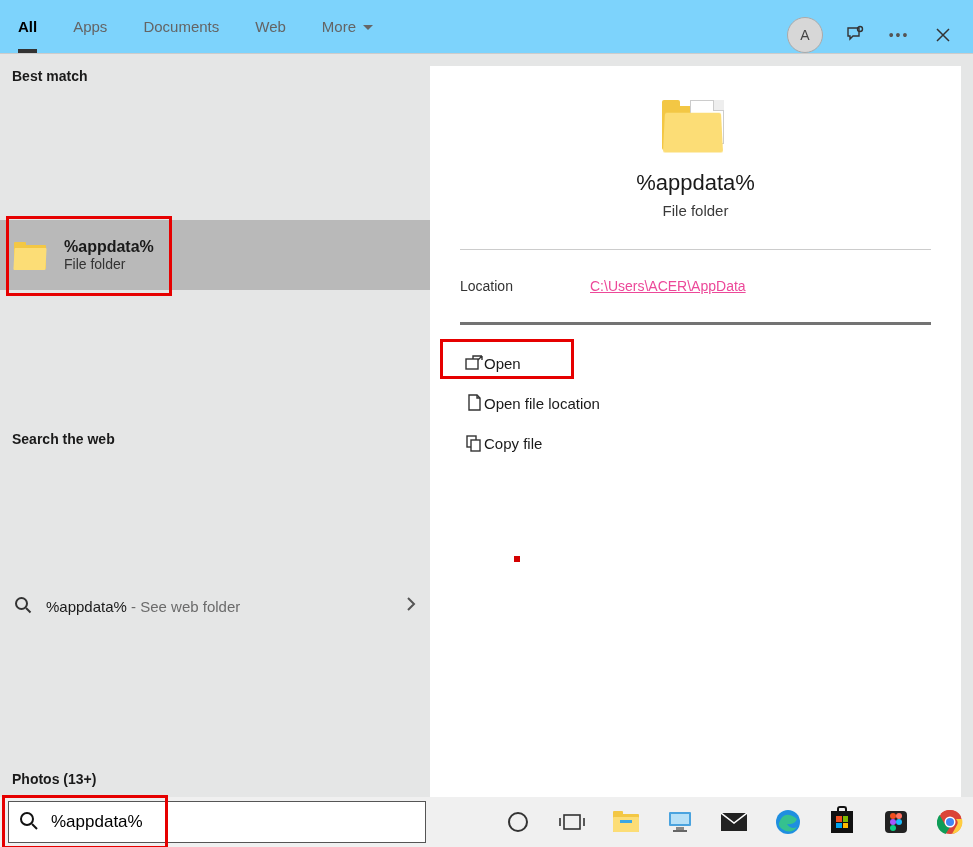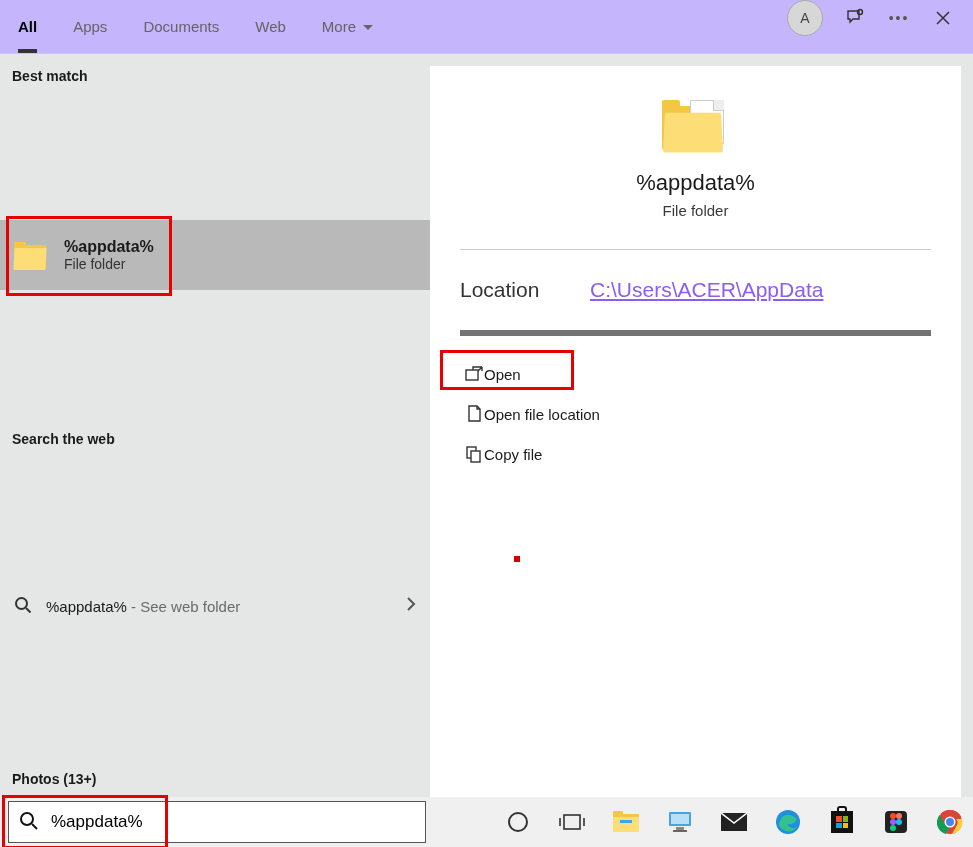--- a/index.html
+++ b/index.html
@@ -1,22 +1,22 @@
 <!DOCTYPE html>
 <html><head>
 <meta charset="utf-8">
 <style>
   * { box-sizing: border-box; }
   html, body { margin: 0; padding: 0; font-family: "Segoe UI", Arial, sans-serif; font-size: 14px; color: #1a1a1a; }
   body { width: 973px; height: 847px; background: #f0f0f0; display: flex; flex-direction: column; overflow: hidden; }
 
   
   .header {
-    display: flex; align-items: flex-start; justify-content: space-between;
-    height: 54px; background: #c4b5fd; border-bottom: 1px solid #ccc; padding: 0 10px 0 0;
+    display: flex; align-items: flex-end; justify-content: space-between;
+    height: 54px; background: #7dd3fc; border-bottom: 1px solid #ccc; padding: 0 10px 0 0;
   }
   .tabs { display: flex; align-items: center; height: 100%; }
   .tab { padding: 0 18px; height: 100%; display: flex; align-items: center; color: #646464; font-size: 15px; position: relative; cursor: default;}
   .tab.active { color: #000; font-weight: 600; }
   .tab.active::after { content: ""; position: absolute; left: 18px; right: 18px; bottom: 0; height: 4px; background: #333; }
   .tab .chev { margin-left: 6px; }
   .head-right { display: flex; align-items: center; gap: 20px; padding-right: 8px;}
   .avatar { width: 36px; height: 36px; border-radius: 50%; background: #d7d7d7; display: flex; align-items: center; justify-content: center; font-weight: 500; color: #444; border: 1px solid #aaa;}
   .hicon { width: 24px; height: 24px; display: flex; align-items: center; justify-content: center; color: #333; }
 
@@ -46,23 +46,23 @@
   .detail-center { text-align: center; border-bottom: 1px solid #ccc; padding-bottom: 26px; }
   .big-folder { width: 68px; height: 58px; margin: 0 auto 16px; position: relative; }
   .bf-back { position: absolute; width: 52px; height: 44px; background: #f3c744; top: 10px; left: 0; border-radius: 2px; }
   .bf-tab { position: absolute; width: 18px; height: 8px; background: #f3c744; top: 4px; left: 0; border-radius: 2px 2px 0 0; }
   .bf-paper { position: absolute; width: 34px; height: 44px; background: #fff; border: 1px solid #ccc; top: 4px; left: 28px; }
   .bf-paper::before { content:""; position:absolute; right:-1px; top:-1px; width:10px; height:10px; background:#eee; border-left:1px solid #ccc; border-bottom:1px solid #ccc; }
   .bf-front { position: absolute; width: 58px; height: 40px; background: #fcdd76; top: 16px; left: 2px; border-radius: 2px; transform: perspective(60px) rotateX(6deg); }
   .detail-title { font-size: 22px; font-weight: 400; margin: 6px 0 6px; }
   .detail-sub { font-size: 15px; color: #3a3a3a; margin-bottom: 4px; }
 
-  .kv { display: flex; padding: 28px 0; border-bottom: 6px solid #737373; font-size: 21px; }
+  .kv { display: flex; padding: 28px 0; border-bottom: 3px solid #737373; font-size: 14px; }
   .kv .k { width: 130px; color: #333; }
-  .kv .v { text-decoration: underline; color: #8b5cf6; }
+  .kv .v { text-decoration: underline; color: #ec4899; }
 
   .actions { padding: 18px 0; position: relative; }
   .action { display: flex; align-items: center; height: 40px; font-size: 15px; padding-left: 4px; }
   .action .aicon { width: 20px; display: flex; justify-content: center; }
 
   
   .taskbar { height: 50px; background: #f0f0f0; display: flex; align-items: center; padding: 0 8px; gap: 8px; }
   .searchbox-wrap { width: 418px; height: 42px; background: #fff; display: flex; align-items: center; padding: 0 10px; gap: 10px; border: 1px solid #555;}
   .searchbox-wrap input { border: none; outline: none; font-size: 17px; flex: 1; background: transparent; }
   .tb-icons { display: flex; align-items: center; gap: 24px; margin-left: 18px; }

